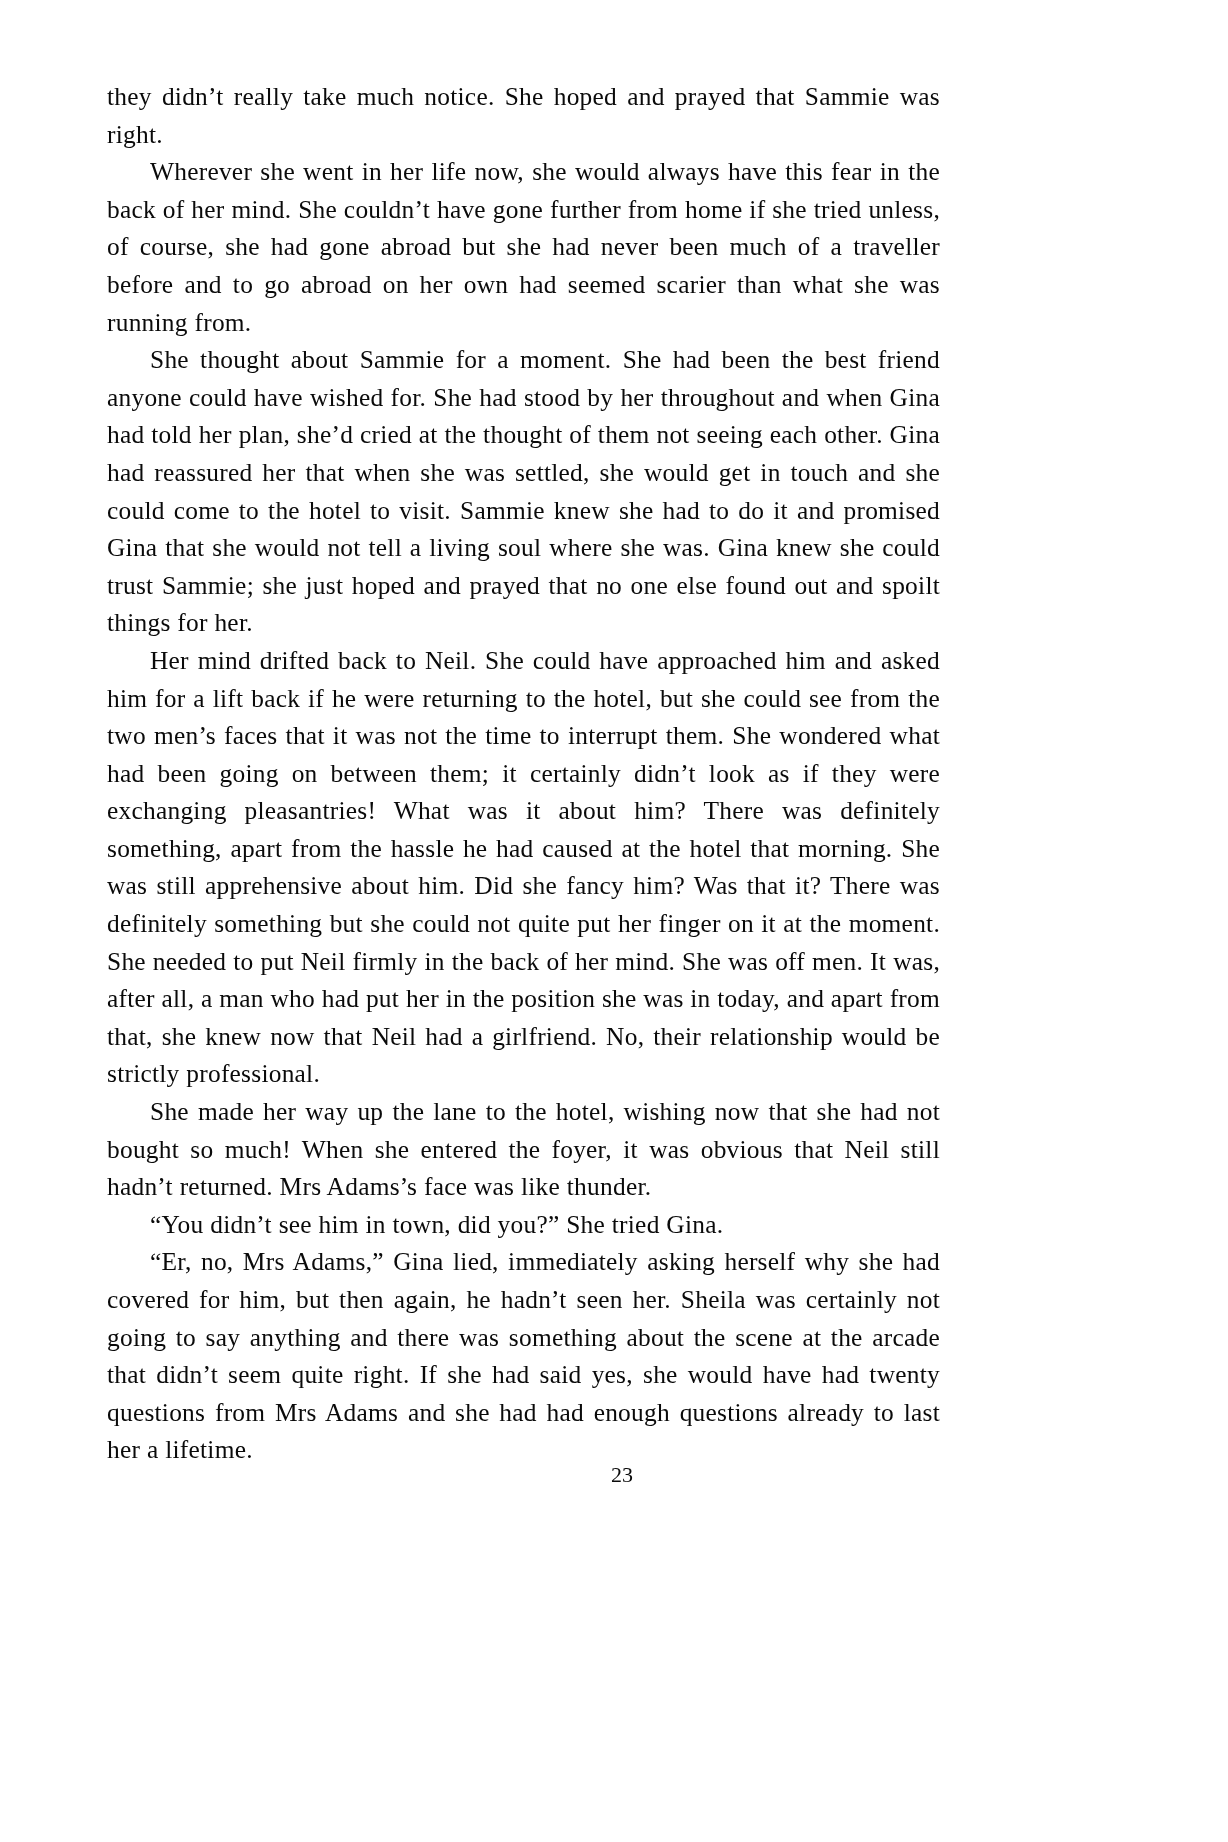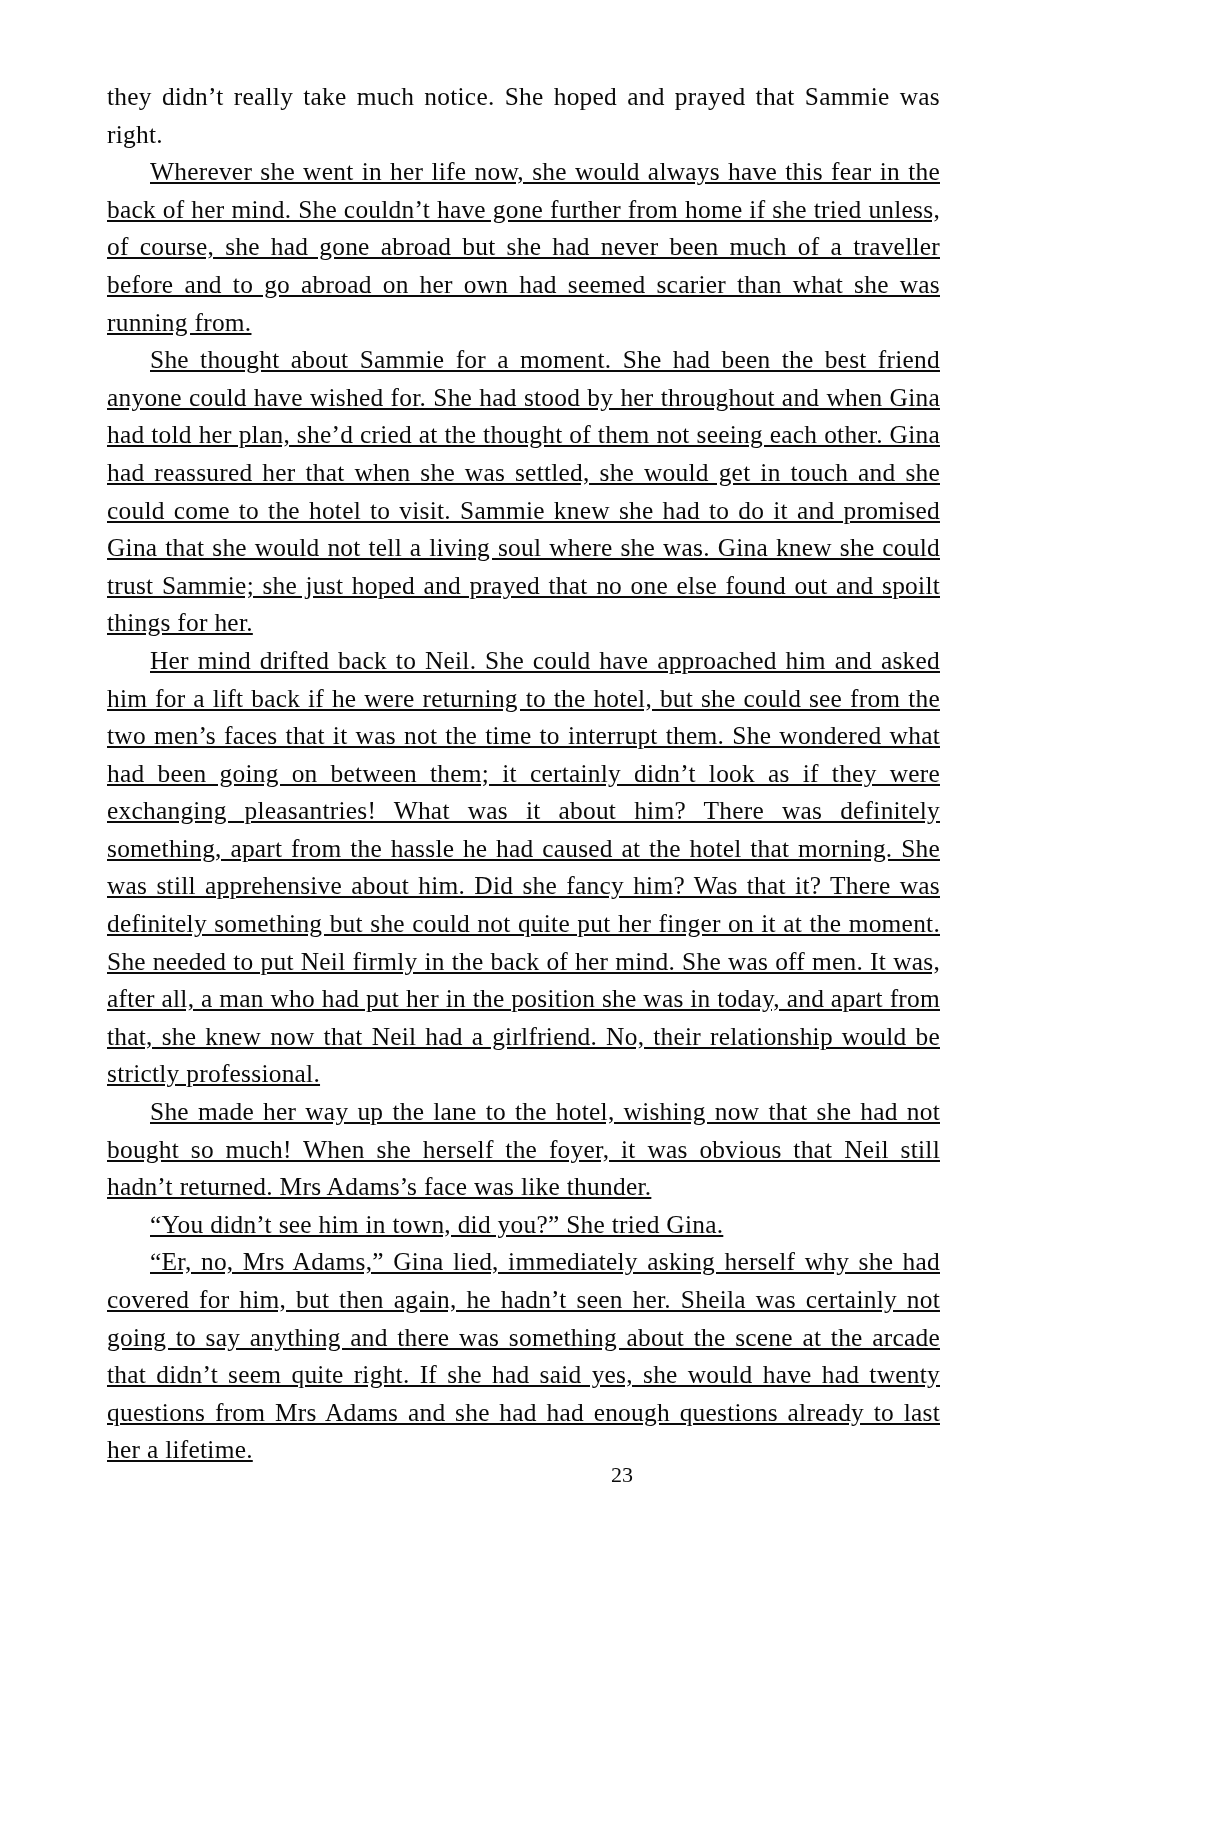--- a/index.html
+++ b/index.html
@@ -38,21 +38,20 @@
     font-size: 25.4px;
     line-height: 37.6px;
     letter-spacing: 0.01em;
     word-spacing: 0.005em;
     hyphens: none;
     -webkit-hyphens: none;
     color: #0a0a0a;
   }
   p.para.indent {
     text-indent: 43px;
-    text-decoration: underline;
   }
   p.para.noindent {
     text-indent: 0;
   }
   
   .folio {
     position: absolute;
     left: 8px;
     top: 1462px;
     width: 1228px;
@@ -70,21 +69,21 @@
   <div class="text-column">
 
     <p class="para noindent">they didn’t really take much notice. She hoped and prayed that Sammie was right.</p>
 
     <p class="para indent">Wherever she went in her life now, she would always have this fear in the back of her mind. She couldn’t have gone further from home if she tried unless, of course, she had gone abroad but she had never been much of a traveller before and to go abroad on her own had seemed scarier than what she was running from.</p>
 
     <p class="para indent">She thought about Sammie for a moment. She had been the best friend anyone could have wished for. She had stood by her throughout and when Gina had told her plan, she’d cried at the thought of them not seeing each other. Gina had reassured her that when she was settled, she would get in touch and she could come to the hotel to visit. Sammie knew she had to do it and promised Gina that she would not tell a living soul where she was. Gina knew she could trust Sammie; she just hoped and prayed that no one else found out and spoilt things for her.</p>
 
     <p class="para indent">Her mind drifted back to Neil. She could have approached him and asked him for a lift back if he were returning to the hotel, but she could see from the two men’s faces that it was not the time to interrupt them. She wondered what had been going on between them; it certainly didn’t look as if they were exchanging pleasantries! What was it about him? There was definitely something, apart from the hassle he had caused at the hotel that morning. She was still apprehensive about him. Did she fancy him? Was that it? There was definitely something but she could not quite put her finger on it at the moment. She needed to put Neil firmly in the back of her mind. She was off men. It was, after all, a man who had put her in the position she was in today, and apart from that, she knew now that Neil had a girlfriend. No, their relationship would be strictly professional.</p>
 
-    <p class="para indent">She made her way up the lane to the hotel, wishing now that she had not bought so much! When she herself the foyer, it was obvious that Neil still hadn’t returned. Mrs Adams’s face was like thunder.</p>
+    <p class="para indent">She made her way up the lane to the hotel, wishing now that she had not bought so much! When she entered the foyer, it was obvious that Neil still hadn’t returned. Mrs Adams’s face was like thunder.</p>
 
     <p class="para indent">“You didn’t see him in town, did you?” She tried Gina.</p>
 
     <p class="para indent">“Er, no, Mrs Adams,” Gina lied, immediately asking herself why she had covered for him, but then again, he hadn’t seen her. Sheila was certainly not going to say anything and there was something about the scene at the arcade that didn’t seem quite right. If she had said yes, she would have had twenty questions from Mrs Adams and she had had enough questions already to last her a lifetime.</p>
 
   </div>
 
   <div class="folio">23</div>
 
 </div>

